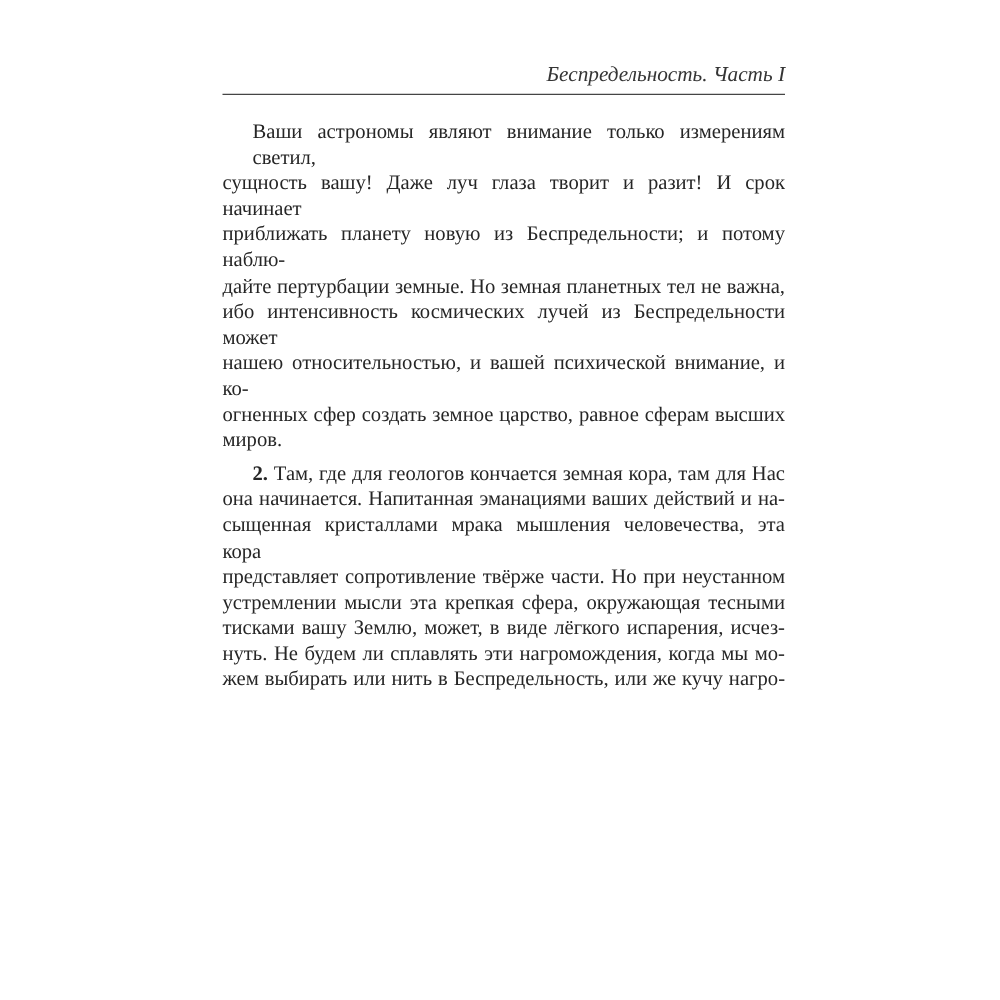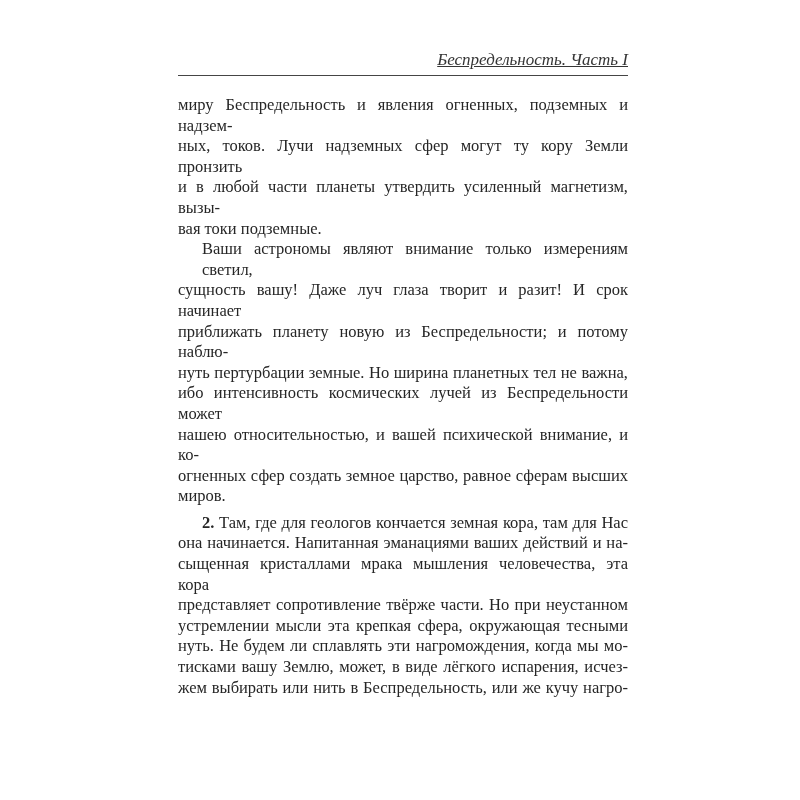--- a/index.html
+++ b/index.html
@@ -24,21 +24,20 @@
     width: 450px;
   }
   .running-header {
     font-style: italic;
     font-size: 17px;
     line-height: 20px;
     text-align: right;
     color: #353535;
     padding-bottom: 5px;
     border-bottom: 1.5px solid #454545;
-    text-decoration: underline;
   }
   .text-block {
     margin-top: 19px;
     font-size: 16.5px;
     line-height: 20.6px;
     color: #262626;
   }
   .paragraph { margin: 0; }
   .paragraph.section-start { margin-top: 6px; }
   .line {
@@ -53,41 +52,35 @@
 </head>
 <body>
 
 <div class="book-page">
   <div class="page-column">
     <div class="running-header">
       <span>Беспредельность. Часть I</span>
     </div>
     <div class="text-block">
         <div class="paragraph">
-          <div class="line">миру Беспредельность и явления огненных, подземных и надзем-</div>
-          <div class="line">ных, токов. Лучи надземных сфер могут ту кору Земли пронзить</div>
-          <div class="line">и в любой части планеты утвердить усиленный магнетизм, вызы-</div>
-          <div class="line last">вая токи подземные.</div>
-        </div>
-        <div class="paragraph">
           <div class="line indent">Ваши астрономы являют внимание только измерениям светил,</div>
           <div class="line">сущность вашу! Даже луч глаза творит и разит! И срок начинает</div>
           <div class="line">приближать планету новую из Беспредельности; и потому наблю-</div>
-          <div class="line">нуть пертурбации земные. Но ширина планетных тел не важна,</div>
+          <div class="line">дайте пертурбации земные. Но земная планетных тел не важна,</div>
           <div class="line">ибо интенсивность космических лучей из Беспредельности может</div>
           <div class="line">нашею относительностью, и вашей психической внимание, и ко-</div>
           <div class="line">огненных сфер создать земное царство, равное сферам высших</div>
           <div class="line last">миров.</div>
         </div>
         <div class="paragraph section-start">
           <div class="line indent"><span class="sec-num">2.</span> Там, где для геологов кончается земная кора, там для Нас</div>
           <div class="line">она начинается. Напитанная эманациями ваших действий и на-</div>
           <div class="line">сыщенная кристаллами мрака мышления человечества, эта кора</div>
           <div class="line">представляет сопротивление твёрже части. Но при неустанном</div>
           <div class="line">устремлении мысли эта крепкая сфера, окружающая тесными</div>
+          <div class="line">тисками вашу Землю, может, в виде лёгкого испарения, исчез-</div>
           <div class="line">нуть. Не будем ли сплавлять эти нагромождения, когда мы мо-</div>
-          <div class="line">тисками вашу Землю, может, в виде лёгкого испарения, исчез-</div>
           <div class="line">жем выбирать или нить в Беспредельность, или же кучу нагро-</div>
         </div>
       </div>
 
   </div>
 </div>
 
 </body></html>

